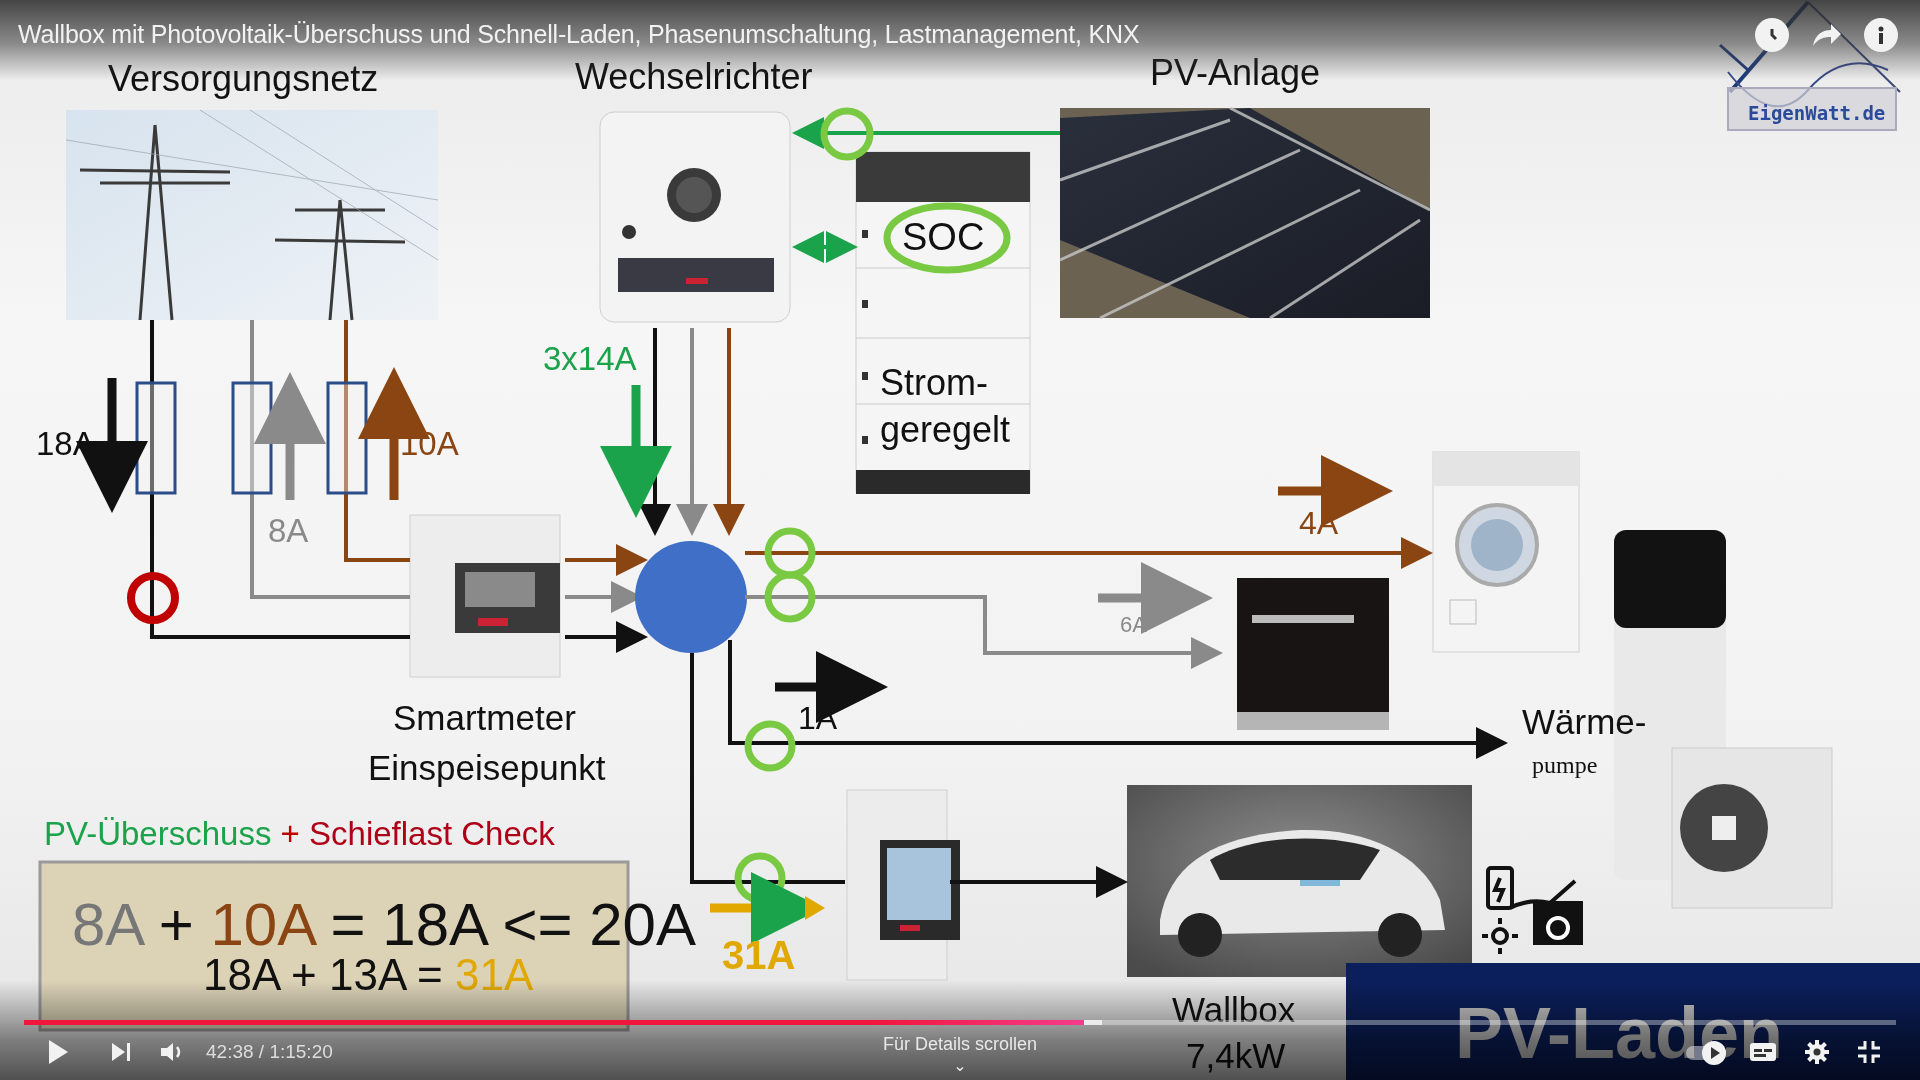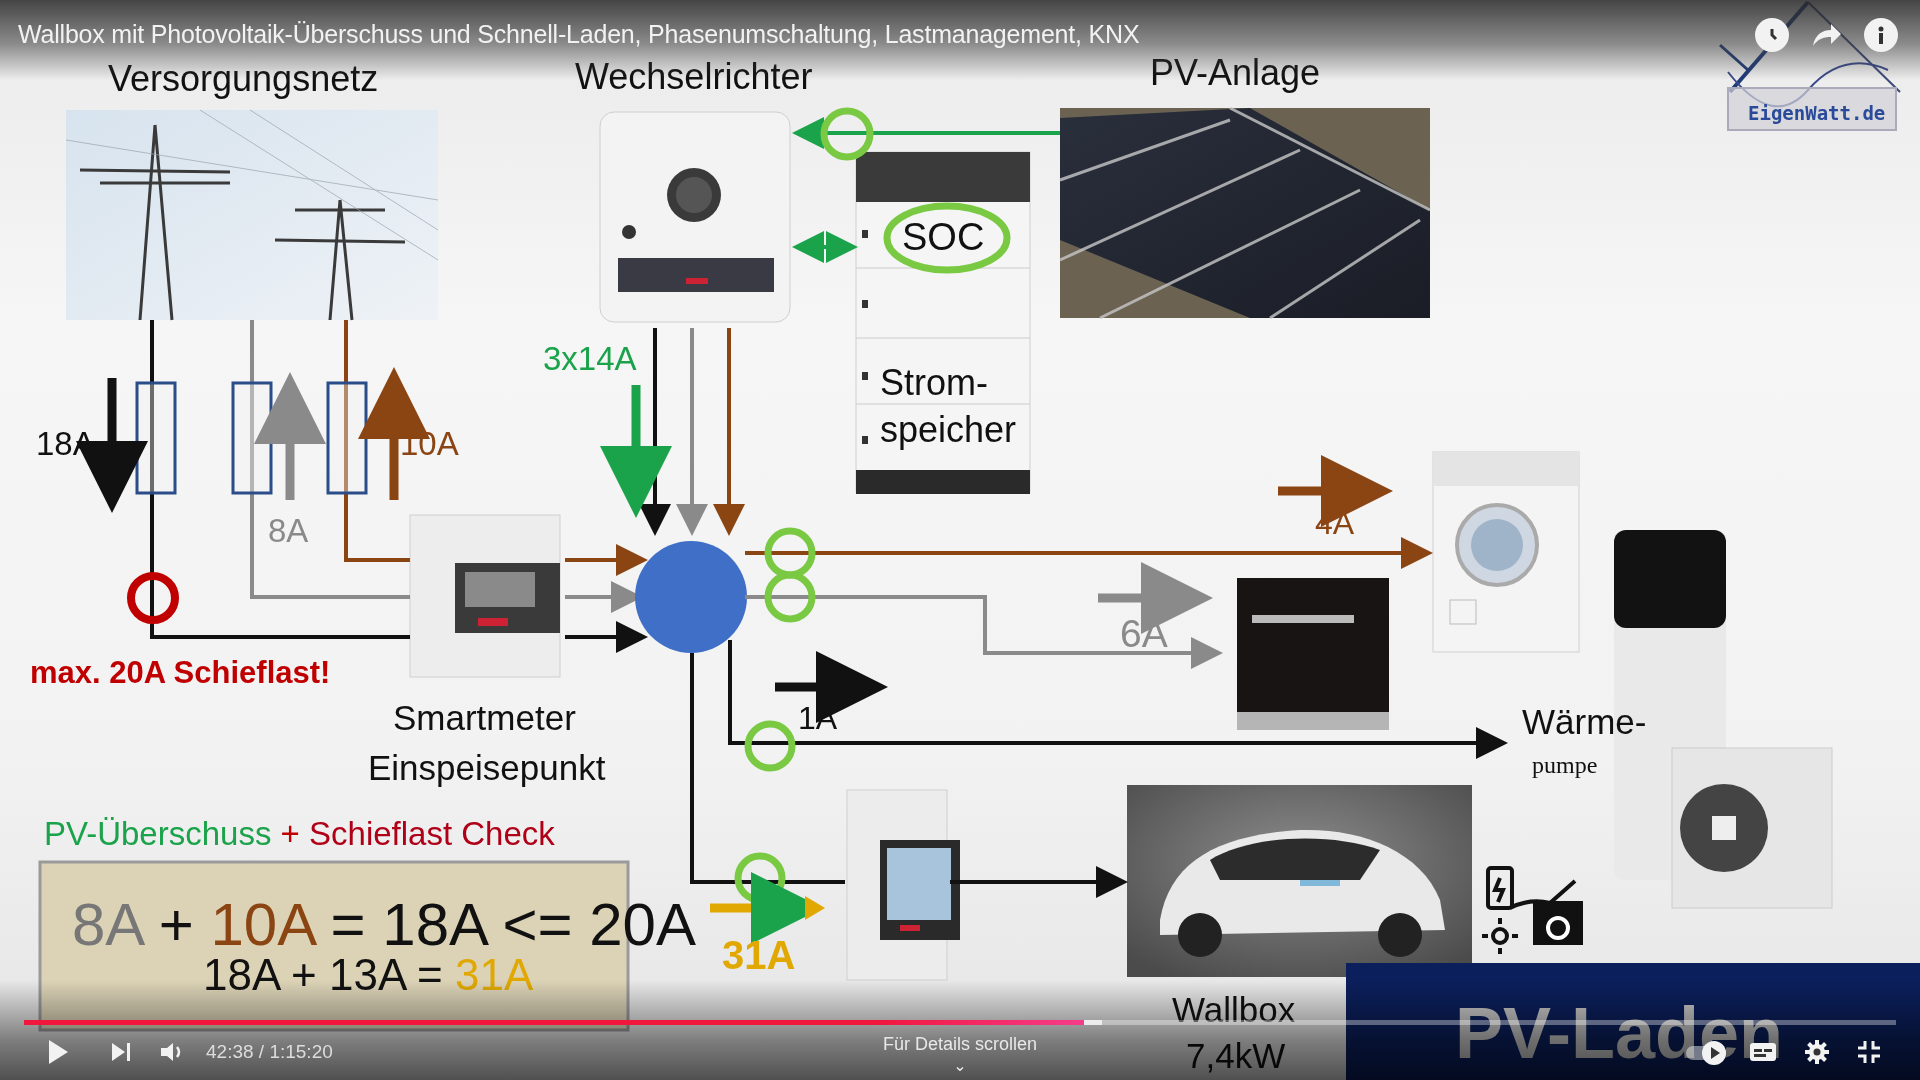--- a/index.html
+++ b/index.html
@@ -224,36 +224,35 @@
 
     <rect x="1346" y="963" width="574" height="117" fill="#0b1f5c"></rect>
   </svg>
 
   <div class="lbl hdr" style="left:108px;top:58px;">Versorgungsnetz</div>
   <div class="lbl hdr" style="left:575px;top:56px;">Wechselrichter</div>
   <div class="lbl hdr" style="left:1150px;top:52px;">PV-Anlage</div>
 
   <div class="lbl" style="left:902px;top:216px;font-size:38px;">SOC</div>
   <div class="lbl" style="left:880px;top:362px;font-size:36px;">Strom-</div>
-  <div class="lbl" style="left:880px;top:409px;font-size:36px;">speicher</div>
+  <div class="lbl" style="left:880px;top:409px;font-size:36px;">geregelt</div>
 
   <div class="lbl" style="left:543px;top:340px;font-size:33px;color:#1aa34a;">3x14A</div>
 
 
   <div class="lbl" style="left:36px;top:425px;font-size:33px;">18A</div>
   <div class="lbl" style="left:268px;top:512px;font-size:33px;color:#8a8a8a;">8A</div>
   <div class="lbl" style="left:400px;top:425px;font-size:33px;color:#8b4513;">10A</div>
 
-  <div class="lbl" style="left:30px;top:655px;font-size:31px;font-weight:bold;color:#c00000;">max. 20A Schieflast!</div>
 
   <div class="lbl" style="left:393px;top:698px;font-size:35px;">Smartmeter</div>
   <div class="lbl" style="left:368px;top:748px;font-size:35px;">Einspeisepunkt</div>
 
-  <div class="lbl" style="left:1299px;top:505px;font-size:32px;color:#8b4513;margin-left:16px;">4A</div>
-  <div class="lbl" style="left:1120px;top:612px;font-size:39px;color:#8a8a8a;">6A</div>
+  <div class="lbl" style="left:1299px;top:505px;font-size:32px;color:#8b4513;">4A</div>
+  <div class="lbl" style="left:1120px;top:612px;font-size:22px;color:#8a8a8a;">6A</div>
   <div class="lbl" style="left:798px;top:700px;font-size:32px;">1A</div>
   <div class="lbl" style="left:1522px;top:702px;font-size:35px;">Wärme-</div>
   <div class="lbl" style="left:1532px;top:752px;font-size:24px;font-family:Liberation Serif, serif;">pumpe</div>
 
   <div class="lbl" style="left:722px;top:933px;font-size:40px;font-weight:bold;color:#e0a800;">31A</div>
   <div class="lbl" style="left:1172px;top:990px;font-size:35px;">Wallbox</div>
   <div class="lbl" style="left:1186px;top:1036px;font-size:35px;">7,4kW</div>
 
   <div class="lbl" style="left:44px;top:815px;font-size:33px;font-weight:normal;">
     <span style="color:#1aa34a">PV-Überschuss</span><span style="color:#c00000;white-space:pre"> + </span><span style="color:#b00018">Schieflast Check</span>

